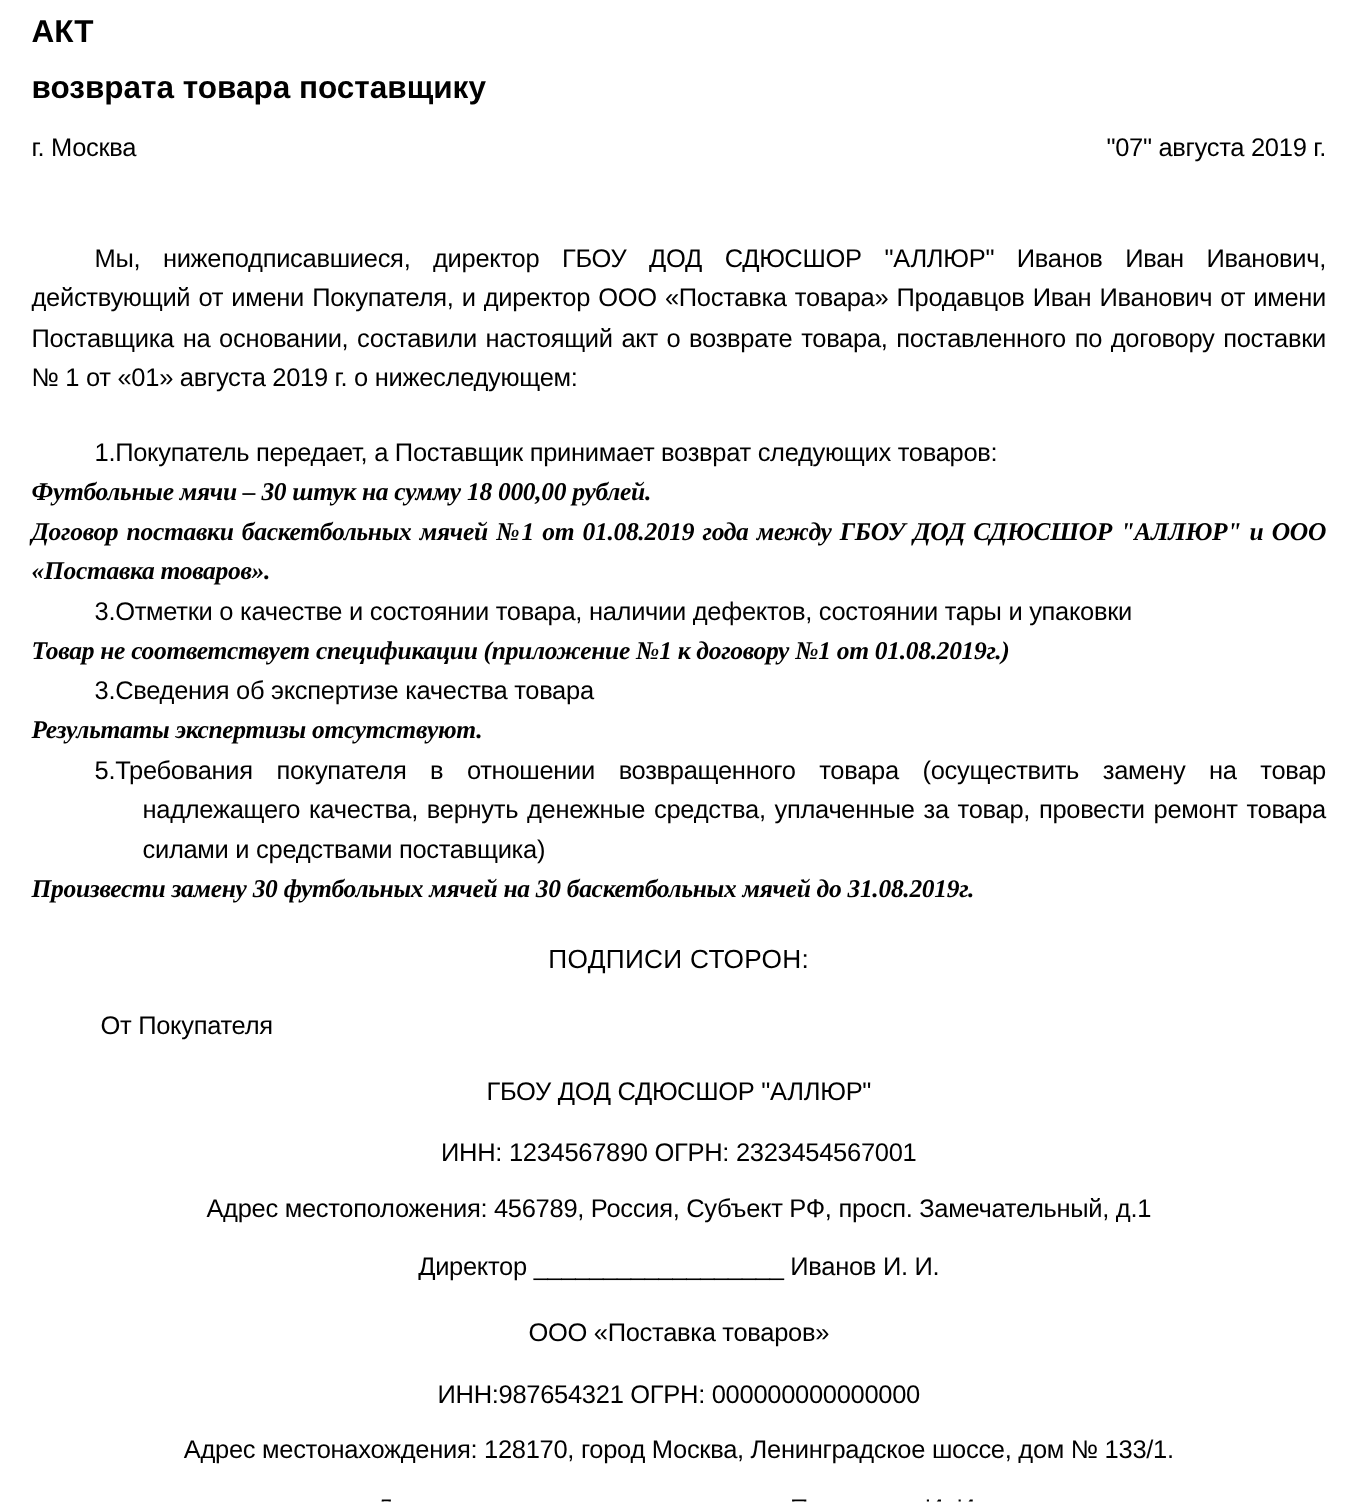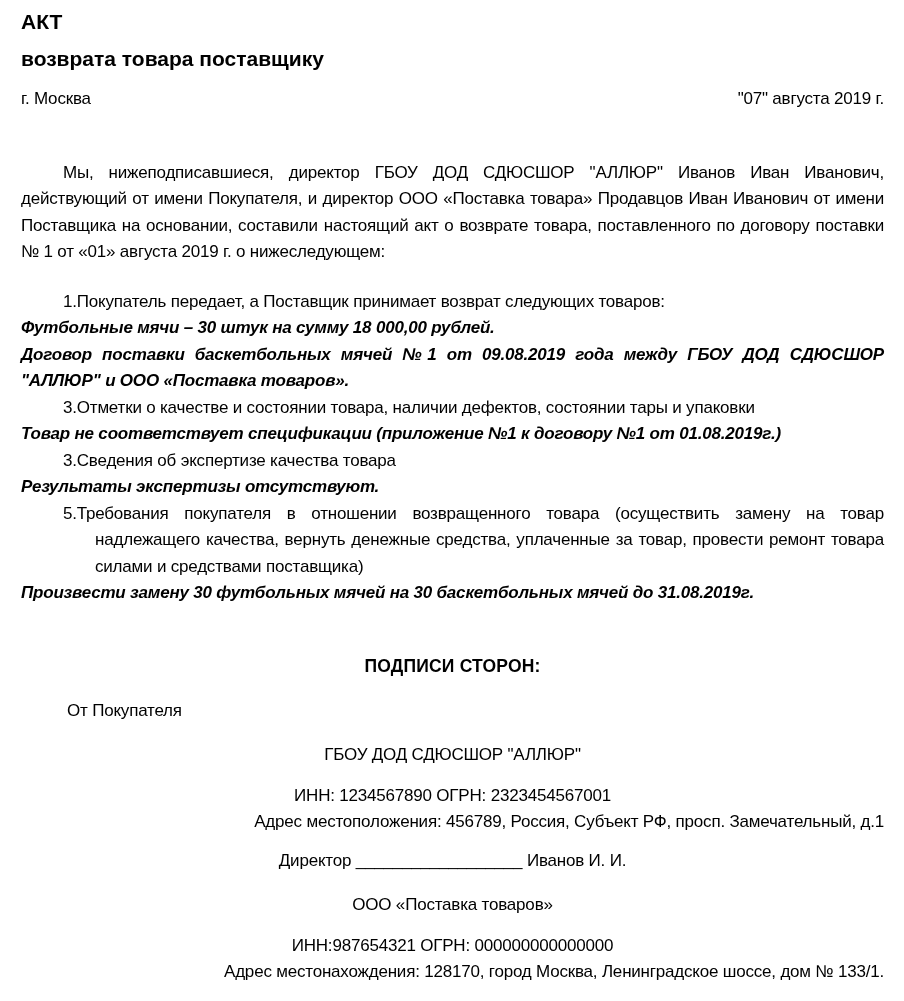--- a/index.html
+++ b/index.html
@@ -45,66 +45,67 @@
     text-align: justify;
     padding-left: 74px;
     text-indent: -32px;
   }
   p.item.first { margin-top: 23px; }
   p.answer {
     margin: 0;
     text-align: justify;
     font-weight: bold;
     font-style: italic;
+    font-family: Liberation Serif, serif;
   }
   .sig-heading {
-    margin: 46px 0 0 0;
+    margin: 19px 0 0 0;
     text-align: center;
-    font-weight: bold;
+    font-weight: normal;
     font-size: 17.5px;
     line-height: 27px;
     letter-spacing: 0.2px;
   }
   .sig-grid {
     display: grid;
     grid-template-columns: 1fr;
     column-gap: 30px;
     margin-top: 0;
   }
   .sig-col { min-width: 0; }
   .sig-role {
     margin-top: 18px;
     text-align: left;
   }
   .sig-col.buyer .sig-role { padding-left: 46px; }
   .sig-col.supplier .sig-role { padding-left: 38px; }
   .sig-company { margin-top: 18px; text-align: center; }
   .sig-reg     { margin-top: 14px; text-align: center; }
-  .sig-addr    { text-align: right; }
+  .sig-addr    { margin-top: 11px; text-align: center; }
   .sig-line    { margin-top: 12px; text-align: center; white-space: nowrap; }
 </style>
 </head>
 <body>
 
 <div class="page">
 
   <h1 class="t1">АКТ</h1>
   <h2 class="t2">возврата товара поставщику</h2>
 
   <div class="placedate">
     <span>г. Москва</span>
     <span>"07" августа 2019 г.</span>
   </div>
 
   <p class="intro">Мы, нижеподписавшиеся,  директор ГБОУ ДОД СДЮСШОР "АЛЛЮР" Иванов Иван Иванович, действующий от имени Покупателя, и директор ООО «Поставка товара» Продавцов Иван Иванович от имени Поставщика на основании, составили настоящий акт о возврате товара, поставленного по договору поставки № 1  от «01» августа 2019 г. о нижеследующем:</p>
 
   <p class="item first">1.Покупатель передает, а Поставщик принимает возврат следующих товаров:</p>
   <p class="answer">Футбольные мячи – 30 штук на сумму 18 000,00 рублей.</p>
 
-  <p class="answer">Договор поставки баскетбольных мячей №1 от 09.08.2019 года между ГБОУ ДОД СДЮСШОР "АЛЛЮР" и ООО «Поставка товаров».</p>
+  <p class="answer">Договор поставки баскетбольных мячей №1 от 01.08.2019 года между ГБОУ ДОД СДЮСШОР "АЛЛЮР" и ООО «Поставка товаров».</p>
 
   <p class="item">3.Отметки о качестве и состоянии товара, наличии дефектов, состоянии тары и упаковки</p>
   <p class="answer">Товар не соответствует спецификации (приложение №1 к договору №1 от 01.08.2019г.)</p>
 
   <p class="item">3.Сведения об экспертизе качества товара</p>
   <p class="answer">Результаты экспертизы отсутствуют.</p>
 
   <p class="item">5.Требования покупателя в отношении возвращенного товара (осуществить замену на товар надлежащего качества, вернуть денежные средства, уплаченные за товар, провести ремонт товара силами и средствами поставщика)</p>
   <p class="answer">Произвести замену 30 футбольных мячей на 30 баскетбольных мячей до 31.08.2019г.</p>
 

